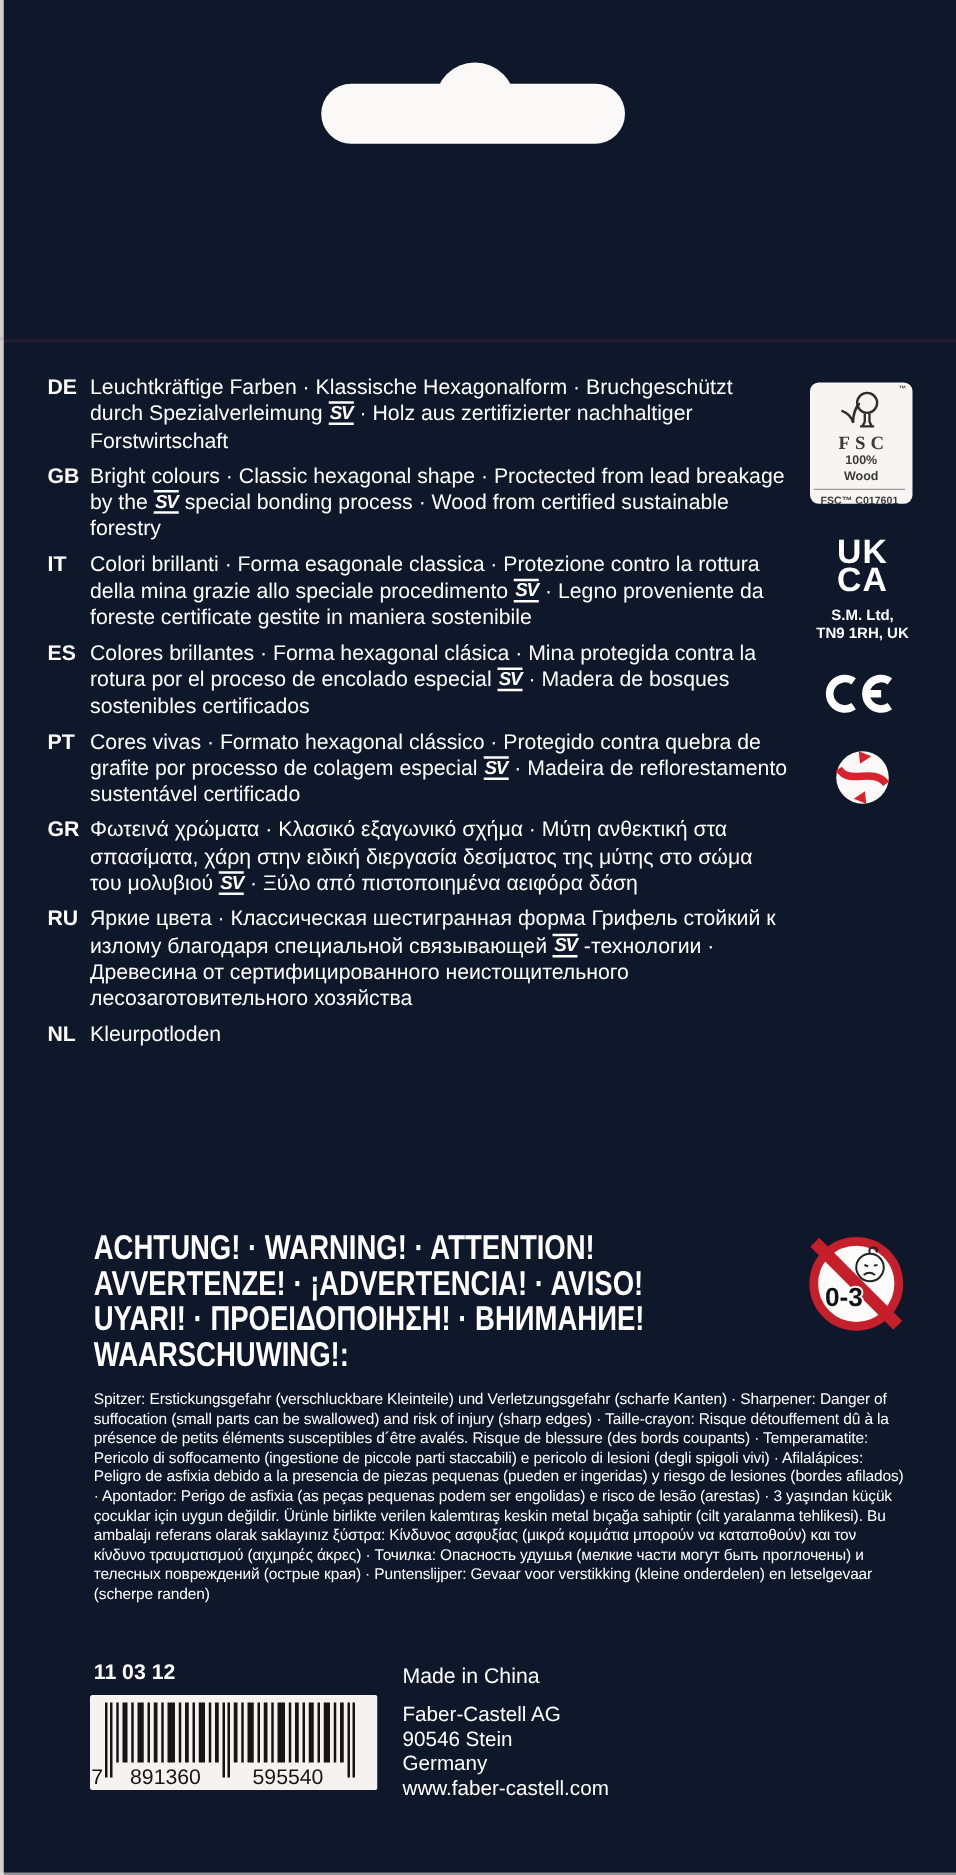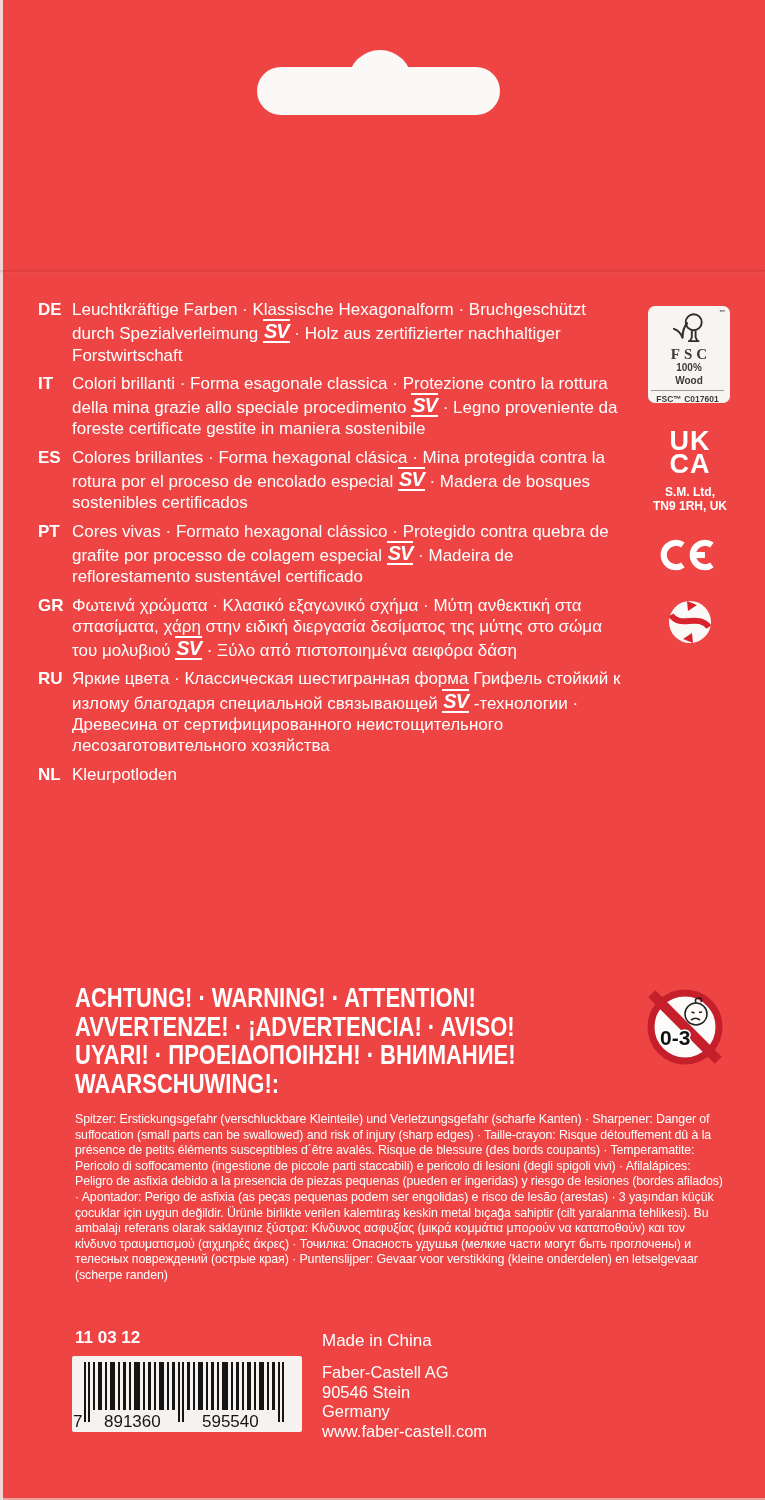--- a/index.html
+++ b/index.html
@@ -1,35 +1,35 @@
 <!DOCTYPE html>
 <html><head>
 <meta charset="utf-8">
 <style>
   html,body{margin:0;padding:0;background:#555;}
-  .sheet{position:relative;width:765px;height:1500px;background:#ef4444;overflow:hidden;
+  .sheet{position:relative;width:765px;height:1500px;background:#0f172a;overflow:hidden;
          font-family:"Liberation Sans",sans-serif;color:#fff;}
   .edge-left{position:absolute;left:0;top:0;width:3px;height:100%;background:#f3efec;opacity:.85;}
   .edge-bottom{position:absolute;left:0;bottom:0;width:100%;height:2px;background:#e9e2dd;opacity:.6;}
   .flap-edge{position:absolute;left:0;top:270px;width:100%;height:4px;
              background:linear-gradient(rgba(110,0,12,.14),rgba(255,255,255,.05));}
 
   
   .hh-bump{position:absolute;left:348px;top:50px;width:64px;height:40px;background:#fbf9f7;
            border-radius:32px 32px 0 0 / 32px 32px 0 0;}
   .hh-slot{position:absolute;left:257px;top:67px;width:243px;height:48px;background:#fbf9f7;border-radius:24px;}
 
   
   .languages{position:absolute;left:38px;top:299px;width:600px;}
   .lang-row{display:flex;margin-bottom:7px;font-size:17px;line-height:21.3px;}
   .lang-code{flex:0 0 34px;font-weight:bold;}
   .lang-text{width:558px;}
   .sv{font-style:italic;font-weight:bold;display:inline-block;line-height:1;
       border-top:2px solid #fff;border-bottom:2px solid #fff;padding:0 1px;
-      letter-spacing:-1px;font-size:20px;transform:translateY(-1px);}
+      letter-spacing:-1px;font-size:15px;transform:translateY(-1px);}
 
   
   .fsc{position:absolute;left:648px;top:306px;width:82px;height:97px;background:#f7f4f1;
        border-radius:7px;color:#3b3b3b;text-align:center;box-sizing:border-box;padding-top:5px;font-weight:bold;}
   .fsc-tm{position:absolute;right:5px;top:3px;font-size:6px;color:#3b3b3b;}
   .fsc-label{font-family:"Liberation Serif",serif;font-size:15px;letter-spacing:4px;line-height:14px;margin-left:4px;}
   .fsc-sub{font-size:10px;line-height:13px;}
   .fsc-lic{font-size:8.5px;line-height:10px;border-top:1px solid #9a9a9a;margin:3px 6px 0 3px;padding-top:3px;}
   .ukca{position:absolute;left:650px;top:430px;width:80px;text-align:center;}
   .ukca-mark{font-size:27px;font-weight:bold;line-height:23px;letter-spacing:1px;}
@@ -59,20 +59,24 @@
   <div class="edge-left"></div>
   <div class="flap-edge"></div>
 
   <div class="hh-bump"></div>
   <div class="hh-slot"></div>
 
   <main class="languages">
       <div class="lang-row">
         <span class="lang-code">DE</span>
         <span class="lang-text">Leuchtkräftige Farben · Klassische Hexagonalform · Bruchgeschützt durch Spezialverleimung <span class="sv">SV</span> · Holz aus zertifizierter nachhaltiger Forstwirtschaft</span>
+      </div>
+      <div class="lang-row">
+        <span class="lang-code">GB</span>
+        <span class="lang-text">Bright colours · Classic hexagonal shape · Proctected from lead breakage by the <span class="sv">SV</span> special bonding process · Wood from certified sustainable forestry</span>
       </div>
       <div class="lang-row">
         <span class="lang-code">IT</span>
         <span class="lang-text">Colori brillanti · Forma esagonale classica · Protezione contro la rottura della mina grazie allo speciale procedimento <span class="sv">SV</span> · Legno proveniente da foreste certificate gestite in maniera sostenibile</span>
       </div>
       <div class="lang-row">
         <span class="lang-code">ES</span>
         <span class="lang-text">Colores brillantes · Forma hexagonal clásica · Mina protegida contra la rotura por el proceso de encolado especial <span class="sv">SV</span> · Madera de bosques sostenibles certificados</span>
       </div>
       <div class="lang-row">

